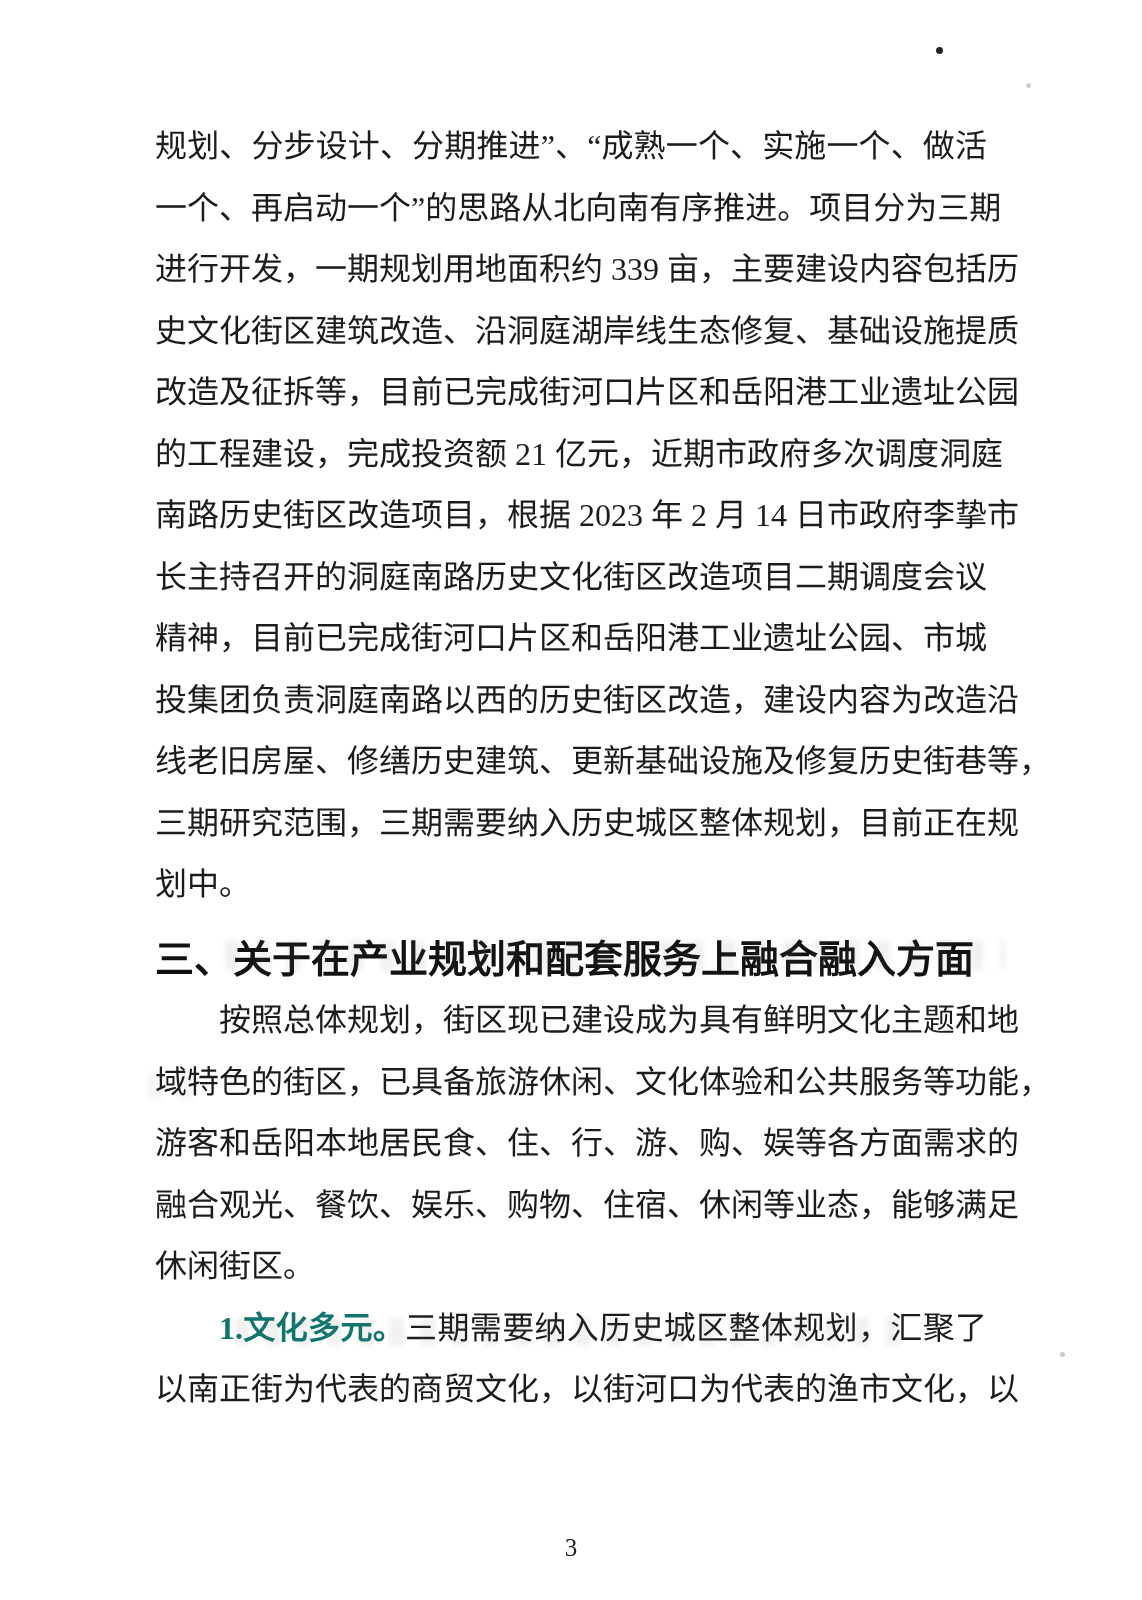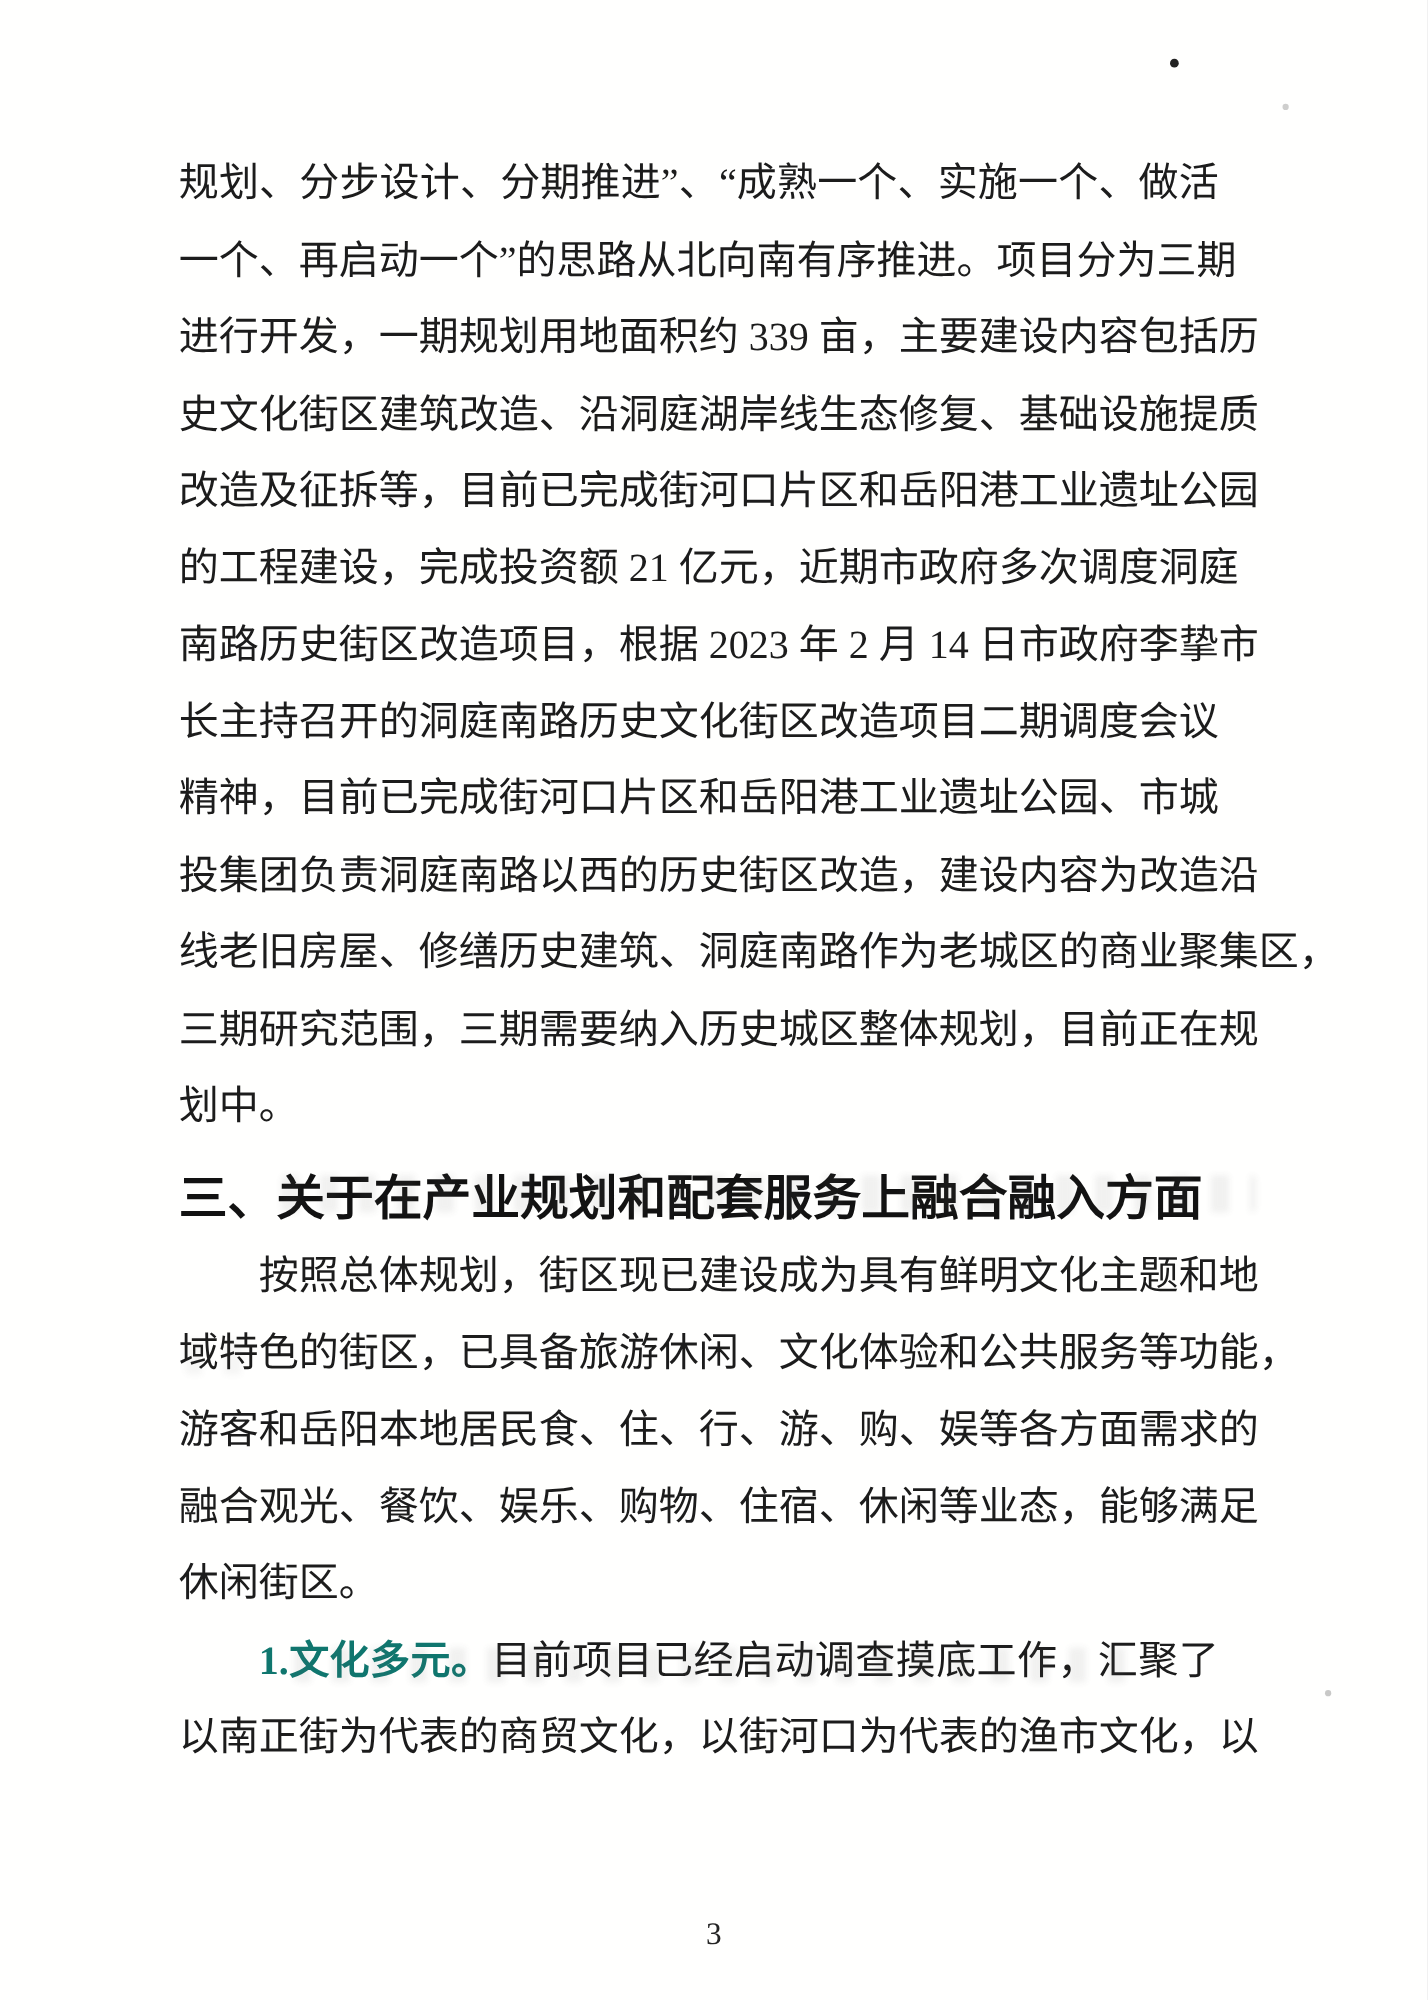--- a/index.html
+++ b/index.html
@@ -12,21 +12,21 @@
     width: 1142px;
     height: 1600px;
     margin: 0 auto;
     background: #fffffe;
     overflow: hidden;
     color: #1e1e1e;
     border-bottom: 2px solid rgba(0,0,0,0.06);
   }
   .content {
     position: absolute;
-    left: 143px;
+    left: 155px;
     top: 116px;
     width: 832px;
     font-family: "Liberation Serif", "DejaVu Serif", serif;
     font-size: 32px;
     line-height: 61.5px;
     color: #1c1c1c;
   }
   .line {
     height: 61.5px;
     white-space: nowrap;
@@ -96,33 +96,33 @@
     <div class="line">规划、分步设计、分期推进”、“成熟一个、实施一个、做活</div>
     <div class="line">一个、再启动一个”的思路从北向南有序推进。项目分为三期</div>
     <div class="line">进行开发，一期规划用地面积约 339 亩，主要建设内容包括历</div>
     <div class="line">史文化街区建筑改造、沿洞庭湖岸线生态修复、基础设施提质</div>
     <div class="line">改造及征拆等，目前已完成街河口片区和岳阳港工业遗址公园</div>
     <div class="line">的工程建设，完成投资额 21 亿元，近期市政府多次调度洞庭</div>
     <div class="line">南路历史街区改造项目，根据 2023 年 2 月 14 日市政府李挚市</div>
     <div class="line">长主持召开的洞庭南路历史文化街区改造项目二期调度会议</div>
     <div class="line">精神，目前已完成街河口片区和岳阳港工业遗址公园、市城</div>
     <div class="line">投集团负责洞庭南路以西的历史街区改造，建设内容为改造沿</div>
-    <div class="line">线老旧房屋、修缮历史建筑、洞庭南路作为老城区的商业聚集区，</div>
+    <div class="line">线老旧房屋、修缮历史建筑、更新基础设施及修复历史街巷等，</div>
     <div class="line">三期研究范围，三期需要纳入历史城区整体规划，目前正在规</div>
     <div class="line last">划中。</div>
 
     <div class="line heading">三、关于在产业规划和配套服务上融合融入方面</div>
 
     <div class="line indent">按照总体规划，街区现已建设成为具有鲜明文化主题和地</div>
     <div class="line">域特色的街区，已具备旅游休闲、文化体验和公共服务等功能，</div>
     <div class="line">游客和岳阳本地居民食、住、行、游、购、娱等各方面需求的</div>
     <div class="line">融合观光、餐饮、娱乐、购物、住宿、休闲等业态，能够满足</div>
     <div class="line last">休闲街区。</div>
 
-    <div class="line indent"><span class="lead">1.文化多元。</span><span>目前项目已经启动调查摸底工作，汇聚了</span></div>
+    <div class="line indent"><span class="lead">1.文化多元。</span><span>三期需要纳入历史城区整体规划，汇聚了</span></div>
     <div class="line">以南正街为代表的商贸文化，以街河口为代表的渔市文化，以</div>
 
   </div>
 
   <div class="ghost ghost-1"></div>
   <div class="ghost ghost-2"></div>
   <div class="ghost ghost-3"></div>
   <div class="speck speck-1"></div>
   <div class="speck speck-2"></div>
   <div class="speck speck-3"></div>

